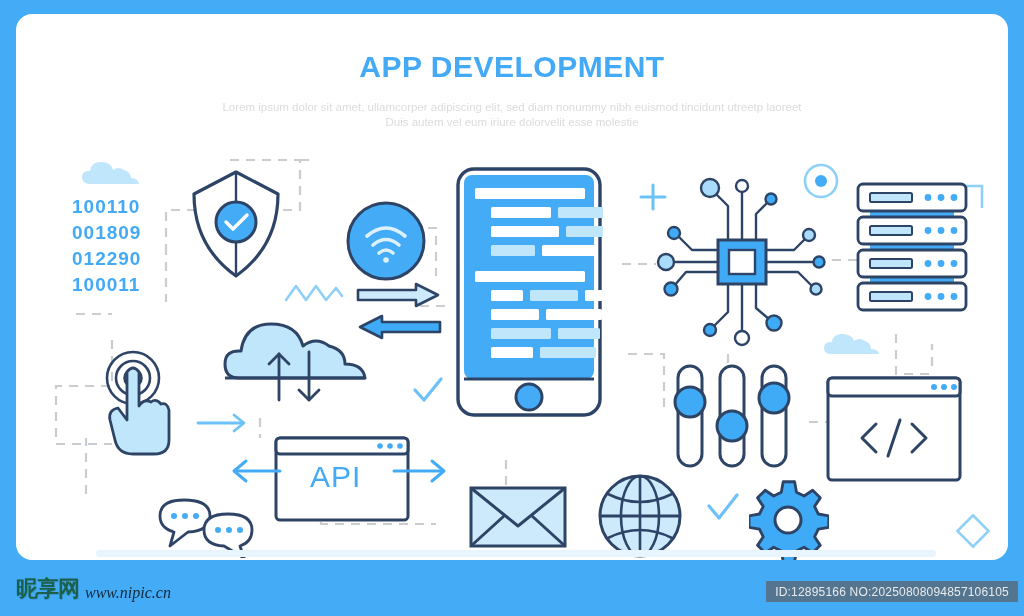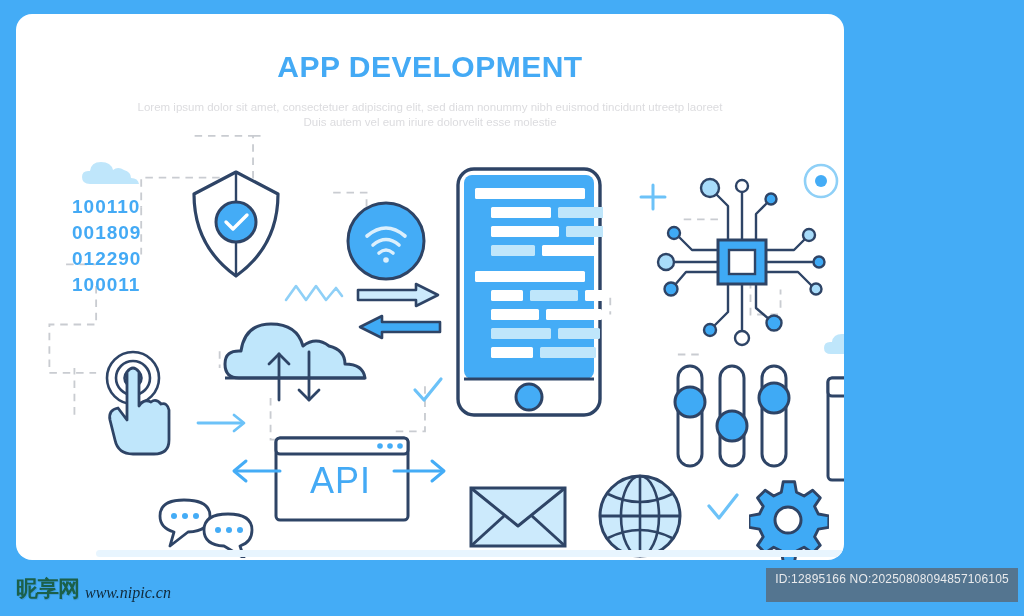--- a/index.html
+++ b/index.html
@@ -10,21 +10,21 @@
   }
   #stage {
     position: relative;
     width: 1024px; height: 616px;
     background: #44ACF6;
   }
   
   #card {
     position: absolute;
     left: 16px; top: 14px;
-    width: 828px; height: 546px;
+    width: 992px; height: 546px;
     background: #ffffff;
     border-radius: 16px;
   }
   #card-inner {
     position: absolute;
     inset: 0;
     overflow: hidden;
     border-radius: 16px;
   }
   
@@ -59,21 +59,21 @@
     font-size: 19px;
     line-height: 26px;
     font-weight: 600;
     letter-spacing: 1px;
     font-family: "Liberation Sans", sans-serif;
   }
   
   .api-text {
     position: absolute;
     color: #44AAF5;
-    font-size: 36px;
+    font-size: 30px;
     font-weight: 500;
     letter-spacing: 1px;
   }
   
   #wires { position: absolute; inset: 0; }
 
   
   .bottom-rule {
     position: absolute;
     left: 80px; top: 536px;
@@ -104,21 +104,21 @@
     padding-bottom: 2px;
     opacity: .9;
     font-family: "Liberation Serif", serif;
   }
   .idbadge {
     position: absolute;
     right: 6px; bottom: 14px;
     background: rgba(90,96,104,.72);
     color: #e9eaec;
     font-size: 12px;
-    padding: 4px 9px 16px;
+    padding: 4px 9px 3px;
     letter-spacing: .2px;
     font-family: "Liberation Sans", sans-serif;
     white-space: nowrap;
   }
 </style>
 </head>
 <body>
 
 <div id="stage">
 
@@ -143,21 +143,21 @@
           <path d="M818 408 L790 408"></path>
           <path d="M712 340 L712 360"></path>
           <path d="M916 352 L916 330"></path>
           <path d="M244 404 L244 424"></path>
           <path d="M60 300 L96 300"></path>
         </g>
       </svg>
 
       <div class="title">APP DEVELOPMENT</div>
       <div class="subtitle">
-        <div>Lorem ipsum dolor sit amet, consectetuer adipiscing elit, sed diam nonummy nibh euismod tincidunt utreetp laoreet</div>
+        <div>Lorem ipsum dolor sit amet, ullamcorper adipiscing elit, sed diam nonummy nibh euismod tincidunt utreetp laoreet</div>
         <div>Duis autem vel eum iriure dolorvelit esse molestie</div>
       </div>
 
       <svg class="node" style="left:66px; top:146px;" width="60" height="26" viewBox="0 0 60 26">
         <path d="M8 24 Q0 24 0 17 Q0 10 8 11 Q9 2 19 2 Q29 2 31 10 Q36 6 42 10 Q49 12 49 18 Q56 18 57 24 Z" fill="#BFE6FB"></path>
       </svg>
 
       <div class="binary">
         <div>100110</div>
         <div>001809</div>

